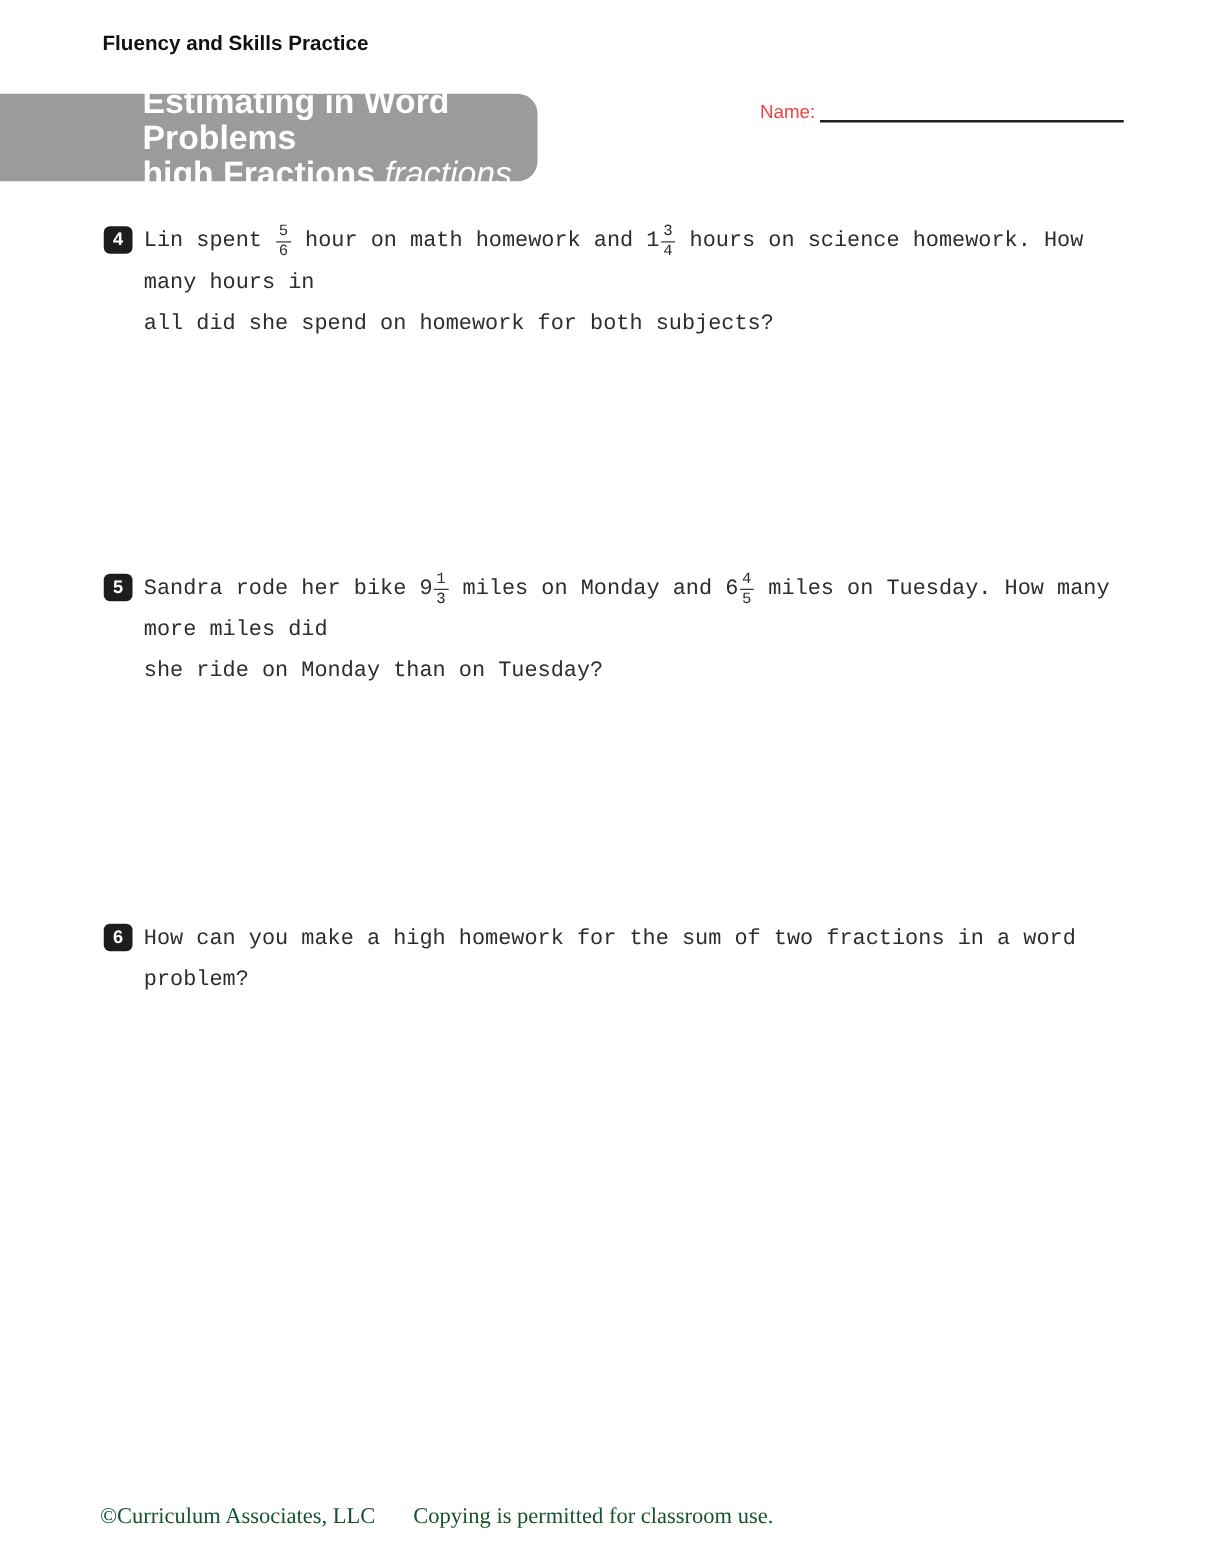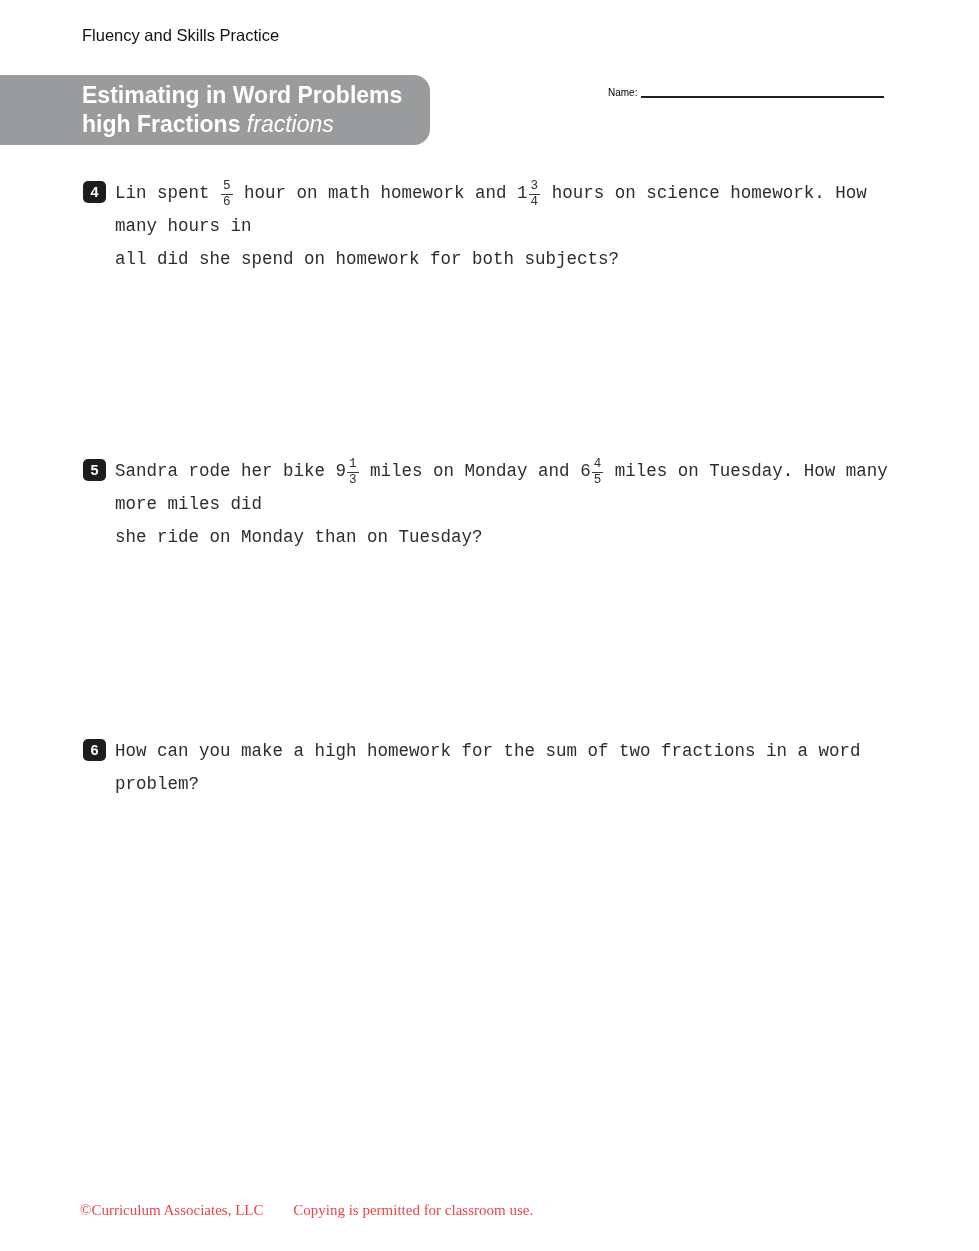--- a/index.html
+++ b/index.html
@@ -11,36 +11,36 @@
   html,body{background:#fff;}
   body{
     width:979px;height:1251px;position:relative;overflow:hidden;
     font-family:"Liberation Sans","DejaVu Sans",sans-serif;
     color:var(--text);
   }
 
   
   .eyebrow{
     position:absolute;left:82px;top:26px;
-    font-size:16.5px;font-weight:normal;color:#111;
+    font-size:16.5px;font-weight:bold;color:#111;
   }
   .banner{
     position:absolute;left:0;top:75px;width:430px;height:70px;
     background:var(--banner-gray);
     border-radius:0 16px 16px 0;
     display:flex;align-items:center;
   }
   .banner-text{
-    padding-left:82px;color:#fff;font-size:23px;font-weight:bold;line-height:29px;
+    padding-left:114px;color:#fff;font-size:27px;font-weight:bold;line-height:29px;
   }
   .banner-text .suffix{font-weight:normal;font-style:italic;}
 
   .name-row{
     position:absolute;left:608px;top:81px;
-    font-size:10px;color:#000000;display:flex;align-items:flex-end;
+    font-size:15px;color:#ef4444;display:flex;align-items:flex-end;
   }
   .name-line{
     display:inline-block;width:243px;height:17px;
     border-bottom:2px solid #231f20;margin-left:4px;
   }
 
   
   .problem{
     position:absolute;left:83px;width:812px;
     display:flex;align-items:flex-start;gap:9px;
@@ -62,21 +62,21 @@
     display:inline-block;text-align:center;line-height:1;
     font-size:12.5px;vertical-align:-7px;margin:0 1px;
   }
   .frac .num{display:block;padding:0 2px 1.5px;}
   .frac .den{display:block;border-top:1.4px solid #3a3a3a;padding:1.5px 2px 0;}
 
   
   .footer{
     position:absolute;left:80px;top:1202px;
     font-family:"Liberation Serif","DejaVu Serif",serif;
-    font-size:15px;color:#ef4444;
+    font-size:18px;color:#14532d;
   }
   .footer .notice{margin-left:26px;}
 </style>
 </head>
 <body>
 
 <div class="eyebrow">Fluency and Skills Practice</div>
 
 <div class="banner">
   <div class="banner-text">

